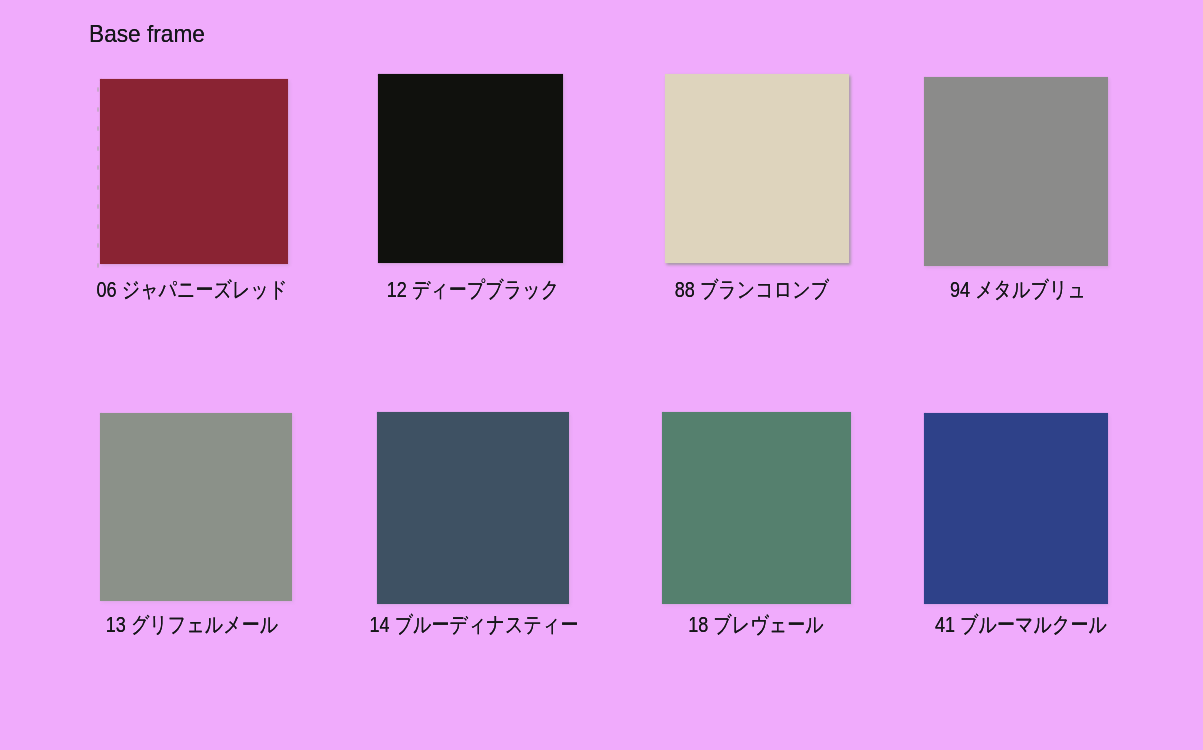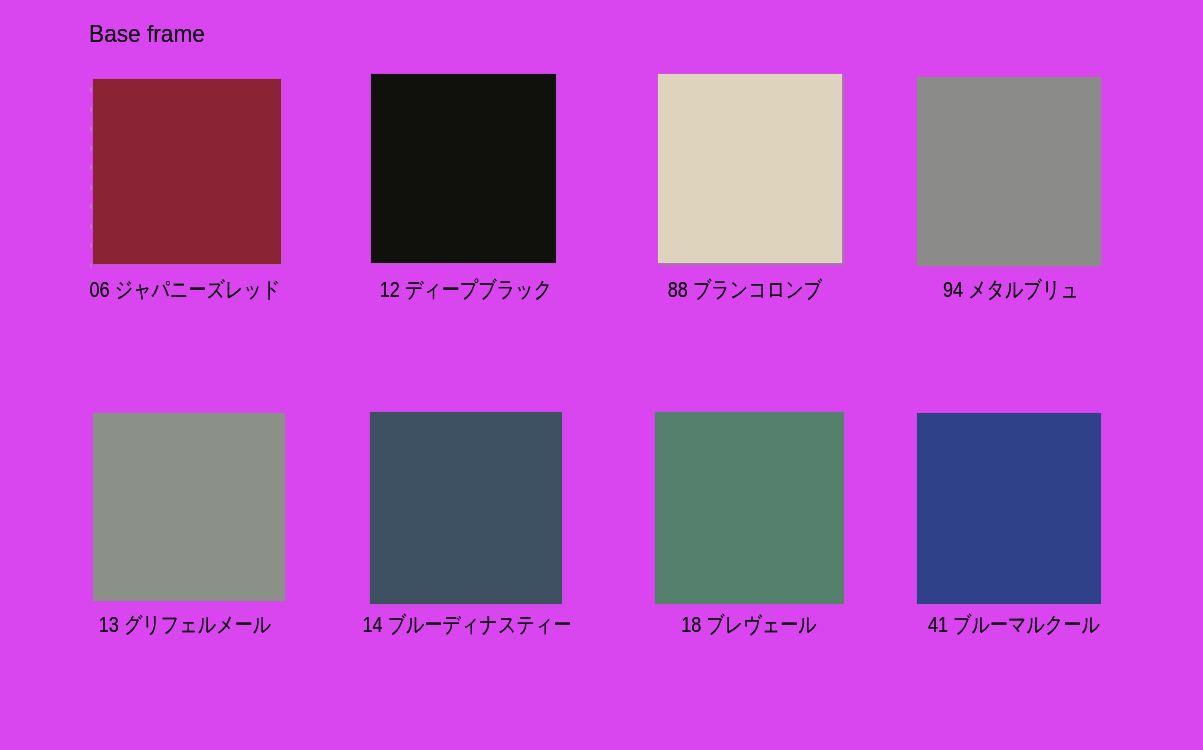--- a/index.html
+++ b/index.html
@@ -12,42 +12,42 @@
     overflow: hidden;
   }
   body {
     font-family: sans-serif;
     color: #111111;
   }
   .page {
     position: relative;
     width: 1203px;
     height: 750px;
-    background: #d946ef;
+    background: #f0abfc;
     transform: translateZ(0);
   }
 
   
   .page-title {
     position: absolute;
     left: 89.3px;
     top: 20.2px;
     font-size: 24px;
     font-weight: 400;
     color: #15161a;
     white-space: nowrap;
     transform: scaleX(0.945) translateZ(0);
     transform-origin: left center;
     text-shadow: 0 0 0.3px currentColor;
   }
 
   
   .swatch-grid {
     position: absolute;
-    left: 8px;
+    left: 15px;
     top: 0;
     width: 1111px;
     height: 750px;
   }
   .swatch-cell { position: absolute; }
 
   .swatch-shadow {
     position: absolute;
     left: 0;
     top: 0;

